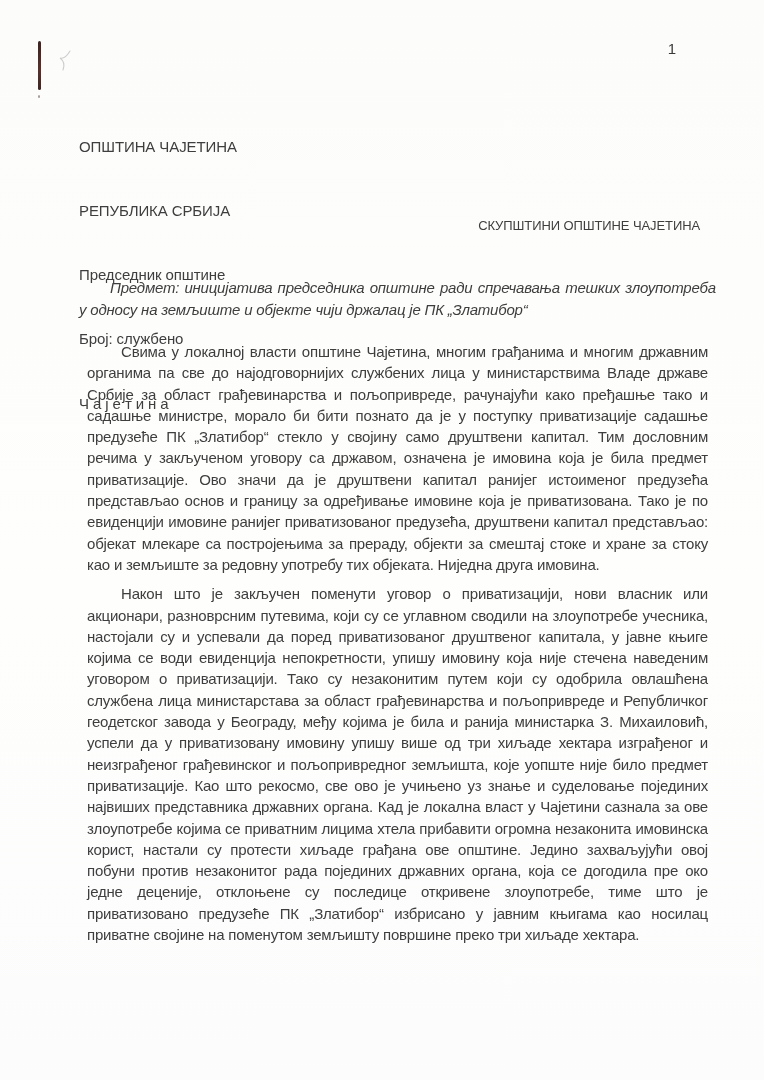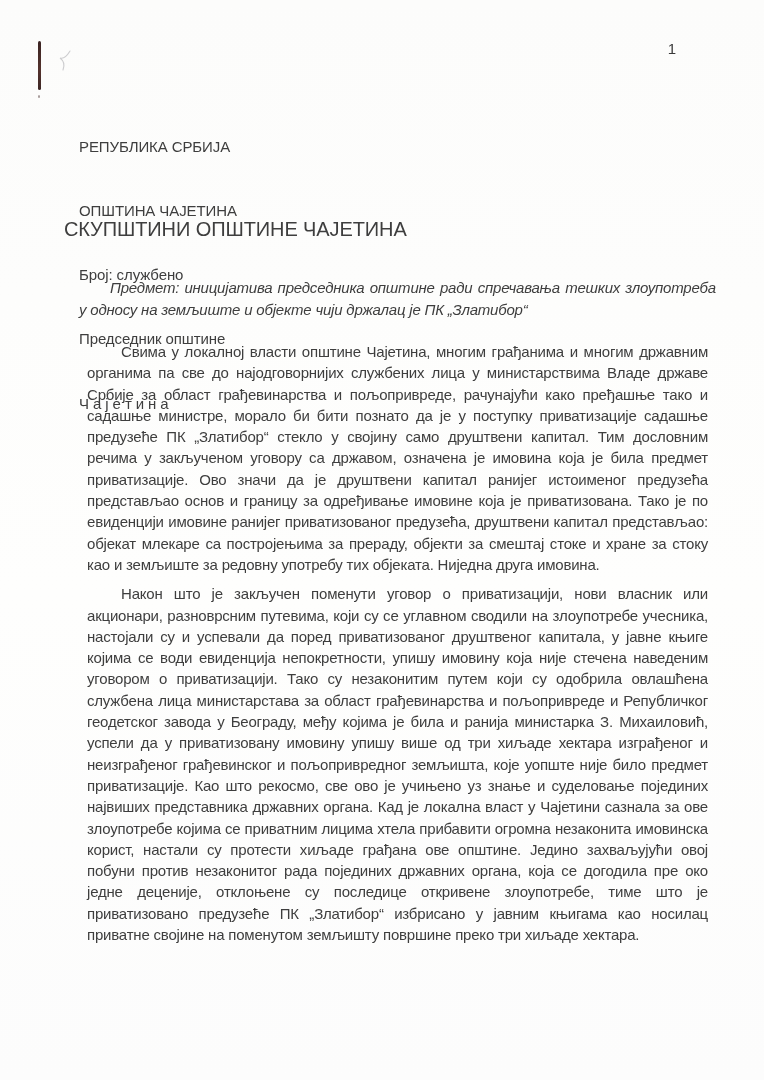--- a/index.html
+++ b/index.html
@@ -60,22 +60,22 @@
     font-size: 15px;
     line-height: 21.4px;
     letter-spacing: -0.1px;
     white-space: pre;
   }
   .doc-title {
     position: absolute;
     left: 64px;
     top: 218px;
     width: 636px;
-    text-align: left;
-    font-size: 20px;
+    text-align: right;
+    font-size: 13px;
     letter-spacing: -0.1px;
   }
   .subject {
     position: absolute;
     left: 79px;
     top: 277px;
     width: 637px;
     font-size: 15px;
     line-height: 21.5px;
     letter-spacing: -0.2px;
@@ -102,24 +102,24 @@
 
   <div class="pen-mark"></div>
 
   <svg class="squiggle" viewBox="0 0 18 26" xmlns="http://www.w3.org/2000/svg">
     <path d="M14 3 C 11 8, 7 11, 4 10 C 8 13, 9 17, 7 22" fill="none" stroke="#a6a6ab" stroke-width="1.1" stroke-linecap="round"></path>
   </svg>
 
   <div class="page-number">1</div>
 
   <div class="letterhead">
+    <div>ОПШТИНА ЧАЈЕТИНА</div>
     <div>РЕПУБЛИКА СРБИЈА</div>
-    <div>ОПШТИНА ЧАЈЕТИНА</div>
+    <div>Председник општине</div>
     <div>Број: службено</div>
-    <div>Председник општине</div>
     <div>Ч а ј е т и н а</div>
   </div>
 
   <div class="doc-title">СКУПШТИНИ ОПШТИНЕ ЧАЈЕТИНА</div>
 
   <p class="subject">Предмет: иницијатива председника општине ради спречавања тешких злоупотреба у односу на земљиште и објекте чији држалац је ПК „Златибор“</p>
 
   <div class="body-text">
     <p>Свима у локалној власти општине Чајетина, многим грађанима и многим државним органима па све до најодговорнијих службених лица у министарствима Владе државе Србије за област грађевинарства и пољопривреде, рачунајући како пређашње тако и садашње министре, морало би бити познато да је у поступку приватизације садашње предузеће ПК „Златибор“ стекло у својину само друштвени капитал. Тим дословним речима у закљученом уговору са државом, означена је имовина која је била предмет приватизације. Ово значи да је друштвени капитал ранијег истоименог предузећа представљао основ и границу за одређивање имовине која је приватизована. Тако је по евиденцији имовине ранијег приватизованог предузећа, друштвени капитал представљао: објекат млекаре са постројењима за прераду, објекти за смештај стоке и хране за стоку као и земљиште за редовну употребу тих објеката. Ниједна друга имовина.</p>
     <p>Након што је закључен поменути уговор о приватизацији, нови власник или акционари, разноврсним путевима, који су се углавном сводили на злоупотребе учесника, настојали су и успевали да поред приватизованог друштвеног капитала, у јавне књиге којима се води евиденција непокретности, упишу имовину која није стечена наведеним уговором о приватизацији. Тако су незаконитим путем који су одобрила овлашћена службена лица министарстава за област грађевинарства и пољопривреде и Републичког геодетског завода у Београду, међу којима је била и ранија министарка З. Михаиловић, успели да у приватизовану имовину упишу више од три хиљаде хектара изграђеног и неизграђеног грађевинског и пољопривредног земљишта, које уопште није било предмет приватизације. Као што рекосмо, све ово је учињено уз знање и суделовање појединих највиших представника државних органа. Кад је локална власт у Чајетини сазнала за ове злоупотребе којима се приватним лицима хтела прибавити огромна незаконита имовинска корист, настали су протести хиљаде грађана ове општине. Једино захваљујући овој побуни против незаконитог рада појединих државних органа, која се догодила пре око једне деценије, отклоњене су последице откривене злоупотребе, тиме што је приватизовано предузеће ПК „Златибор“ избрисано у јавним књигама као носилац приватне својине на поменутом земљишту површине преко три хиљаде хектара.</p>

